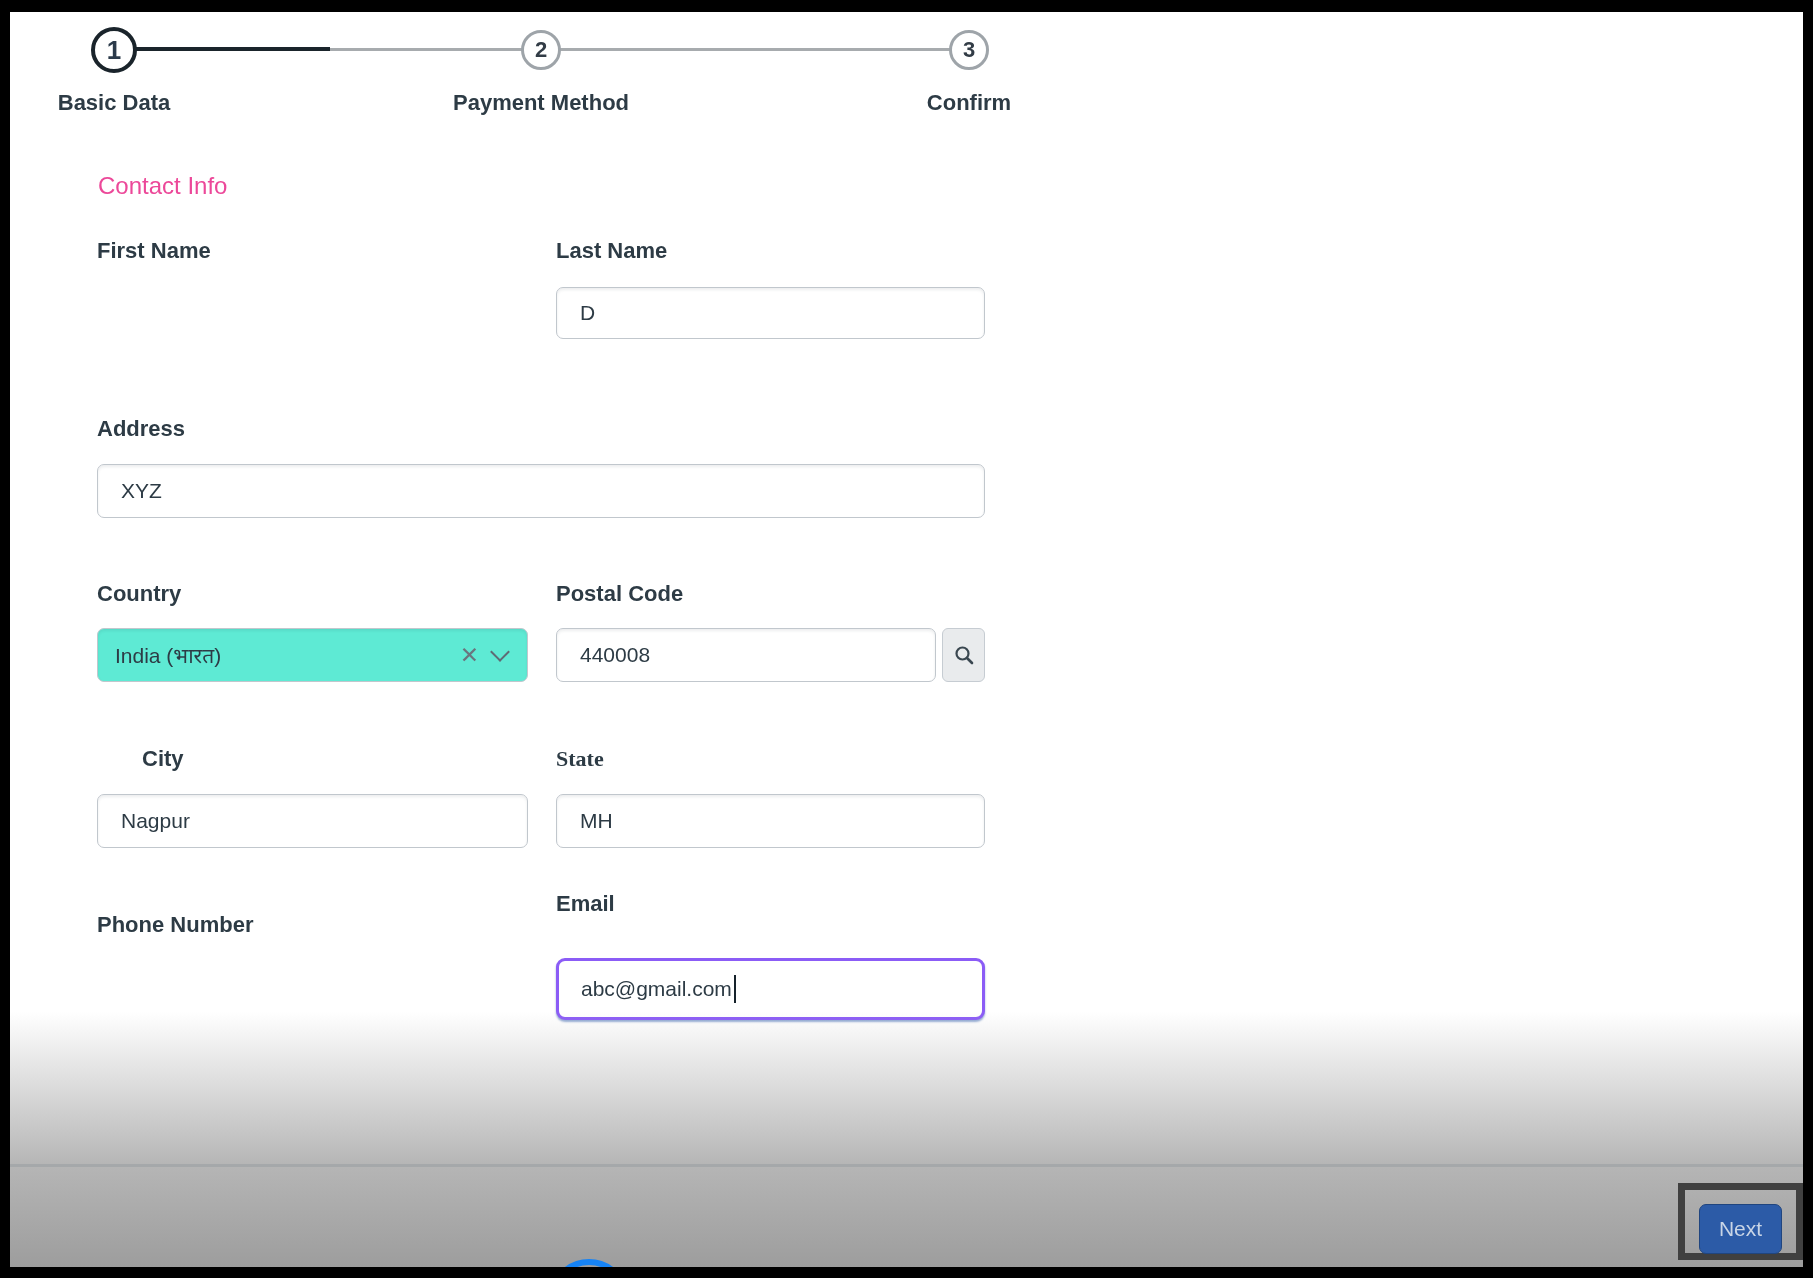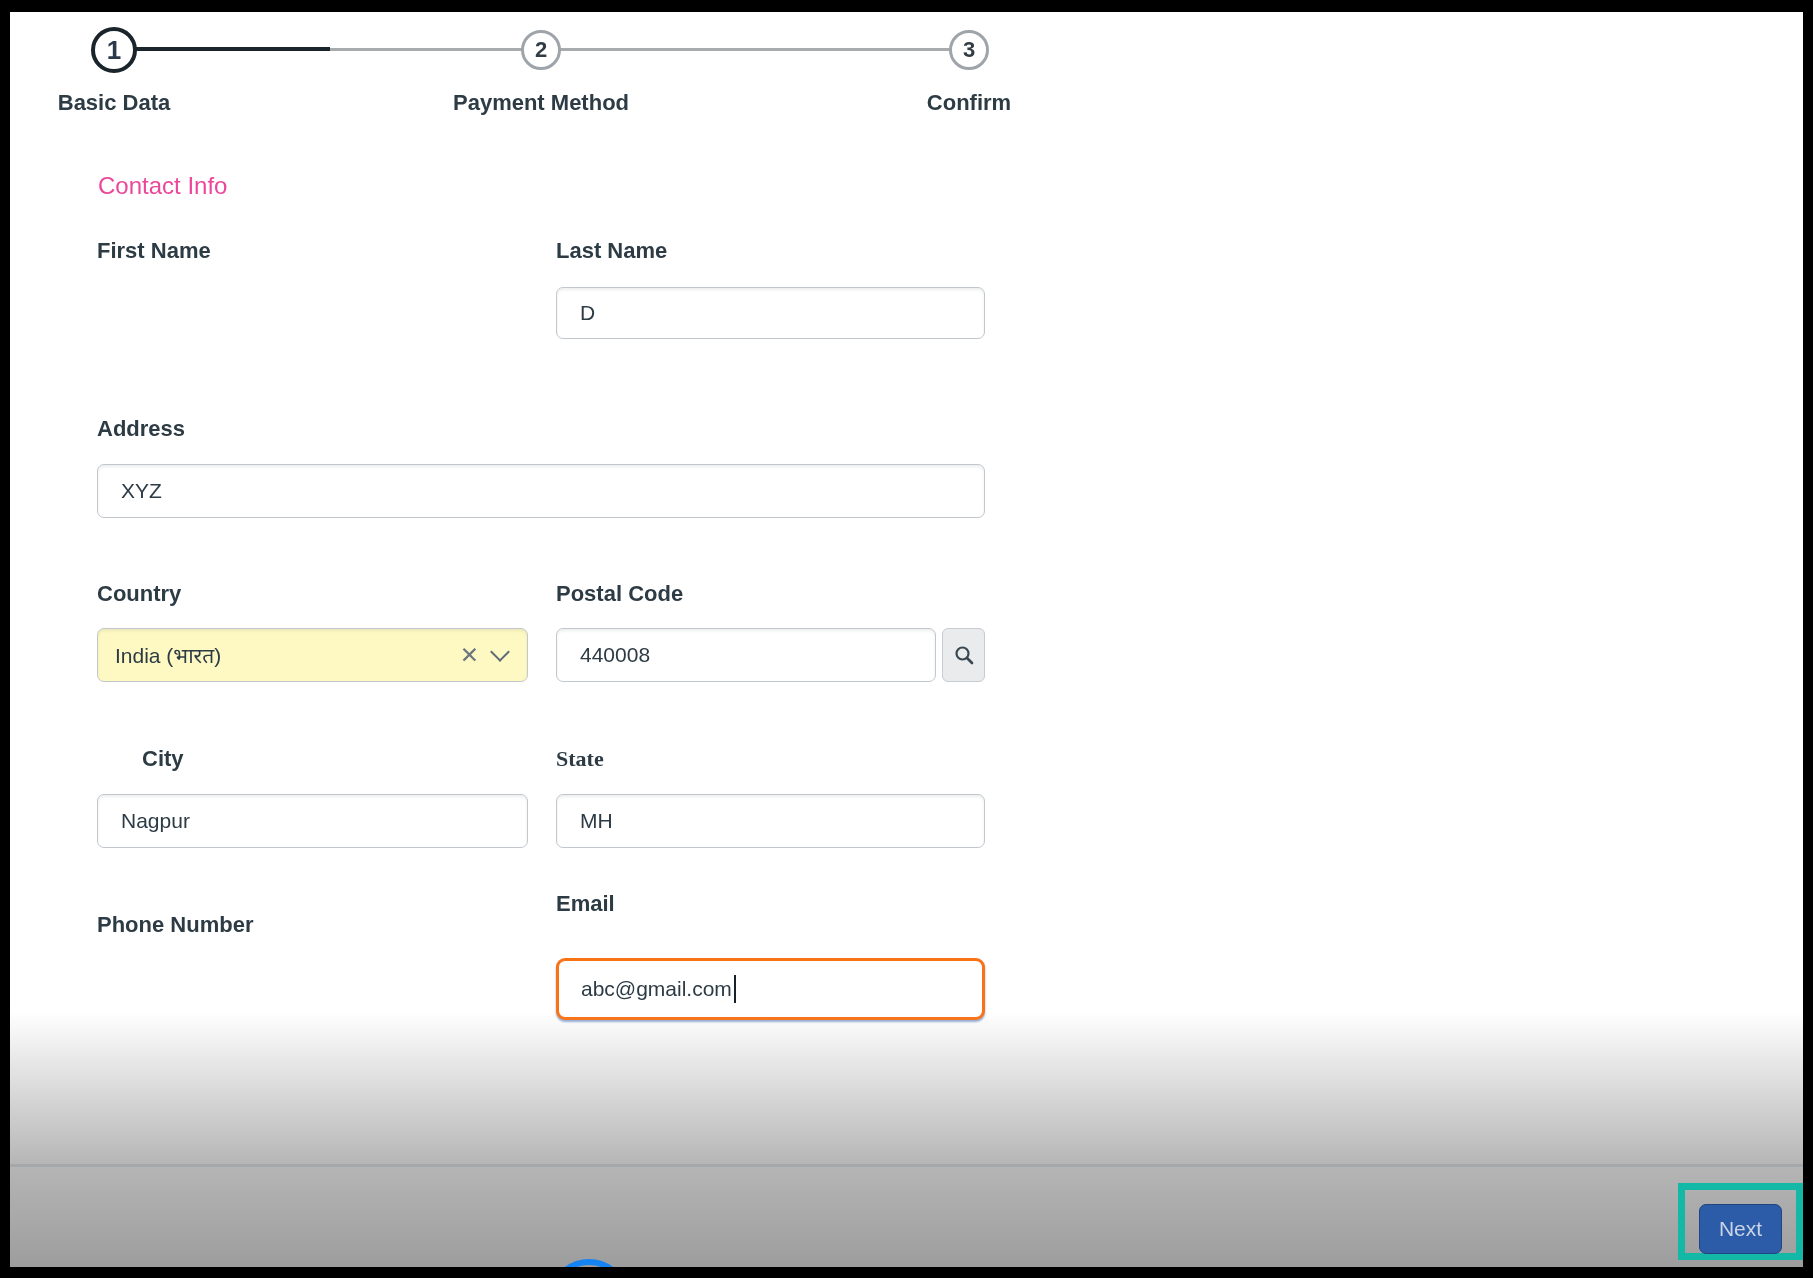--- a/index.html
+++ b/index.html
@@ -28,21 +28,21 @@
   .form-title{position:absolute;left:88px;top:160px;font-size:24px;font-weight:400;color:#ec4899;}
   .f-label{position:absolute;font-size:22px;font-weight:700;color:#2d3b45;white-space:nowrap;}
   .t-input{
     position:absolute;box-sizing:border-box;height:52px;background:#fff;
     border:1.5px solid #c1c7cd;border-radius:7px;
     box-shadow:inset 0 2px 3px rgba(27,43,51,.08);
     font-family:"Liberation Sans", sans-serif;font-size:21px;color:#2d3b45;
     padding:0 0 0 23px;outline:none;
   }
   .combo{
-    position:absolute;box-sizing:border-box;height:54px;background:#fef9c3;
+    position:absolute;box-sizing:border-box;height:54px;background:#5eead4;
     border:1.5px solid #c1c7cd;border-radius:7px;
     box-shadow:inset 0 2px 3px rgba(27,43,51,.08);
     display:flex;align-items:center;font-size:21px;color:#2d3b45;
   }
   .combo .val{padding-left:17px;}
   .clear-x{position:absolute;right:48px;top:50%;transform:translateY(-50%);font-size:23px;color:#6a757e;line-height:1;}
   .chev{
     position:absolute;right:20px;top:50%;width:12px;height:12px;
     border-right:2.5px solid #5f6b75;border-bottom:2.5px solid #5f6b75;
     transform:translateY(-72%) rotate(45deg);
@@ -56,35 +56,35 @@
   .flag{position:relative;width:37px;height:27px;border-radius:2px;overflow:hidden;flex:0 0 auto;
     background:linear-gradient(to bottom,#f0953c 0 33%,#ffffff 33% 67%,#3d8b37 67% 100%);
     box-shadow:0 0 0 1px rgba(0,0,0,.08) inset;}
   .flag .chakra{position:absolute;left:50%;top:50%;width:7px;height:7px;margin:-3.5px 0 0 -3.5px;
     border-radius:50%;background:#4059c9;}
   .caret-down{width:0;height:0;border-left:8px solid transparent;border-right:8px solid transparent;
     border-top:9px solid #8b949c;}
   
   .email-box{
     position:absolute;box-sizing:border-box;height:62px;background:#fff;
-    border:3px solid #f97316;border-radius:9px;
+    border:3px solid #8b5cf6;border-radius:9px;
     box-shadow:0 2px 2px rgba(20,70,160,.45);
     display:flex;align-items:center;font-size:21px;color:#2d3b45;
   }
   .email-box .val{padding-left:22px;}
   .caret-bar{display:inline-block;width:2px;height:28px;background:#16222b;margin-left:2px;vertical-align:middle;}
   
   .bottom-fade{position:absolute;left:0;top:1000px;width:100%;height:152px;
     background:linear-gradient(to bottom, rgba(182,182,182,0) 0%, rgba(182,182,182,.55) 55%, #b6b6b6 100%);}
   .footer-bar{position:absolute;left:0;top:1152px;width:100%;height:103px;
     border-top:3px solid #a5a8aa;box-sizing:border-box;
     background:linear-gradient(to bottom,#b5b5b5 0%, #9d9d9d 100%);}
   .red-annotation{
     position:absolute;left:1668px;top:1171px;width:125px;height:77px;box-sizing:border-box;
-    border:7px solid #14b8a6;
+    border:7px solid #404040;
   }
   .next-btn{
     position:absolute;left:14px;top:14px;width:83px;height:50px;
     background:#2c5ba7;border:1px solid #20457f;border-radius:7px;
     color:#c9d5e6;font-size:21px;font-family:"Liberation Sans", sans-serif;
     display:flex;align-items:center;justify-content:center;cursor:pointer;
   }
   .click-arc{
     position:absolute;left:539px;top:1247px;width:80px;height:80px;box-sizing:border-box;
     border:6px solid #1683f5;border-radius:50%;background:transparent;

